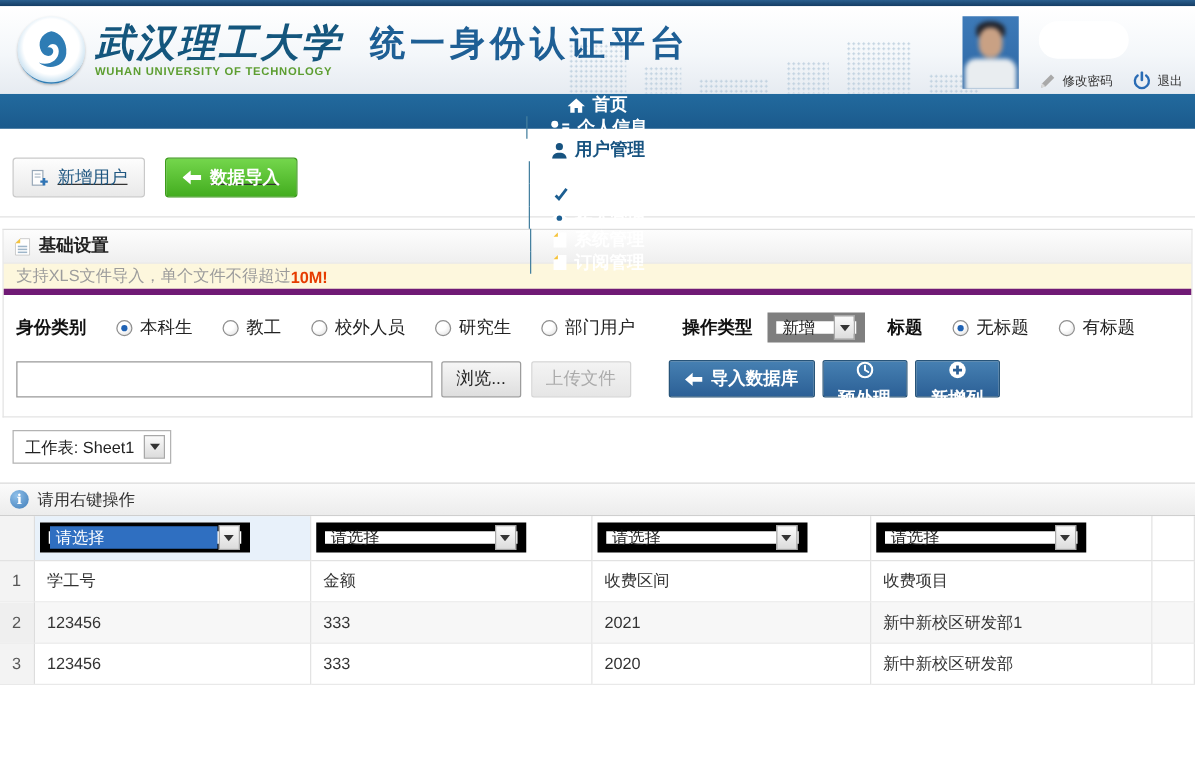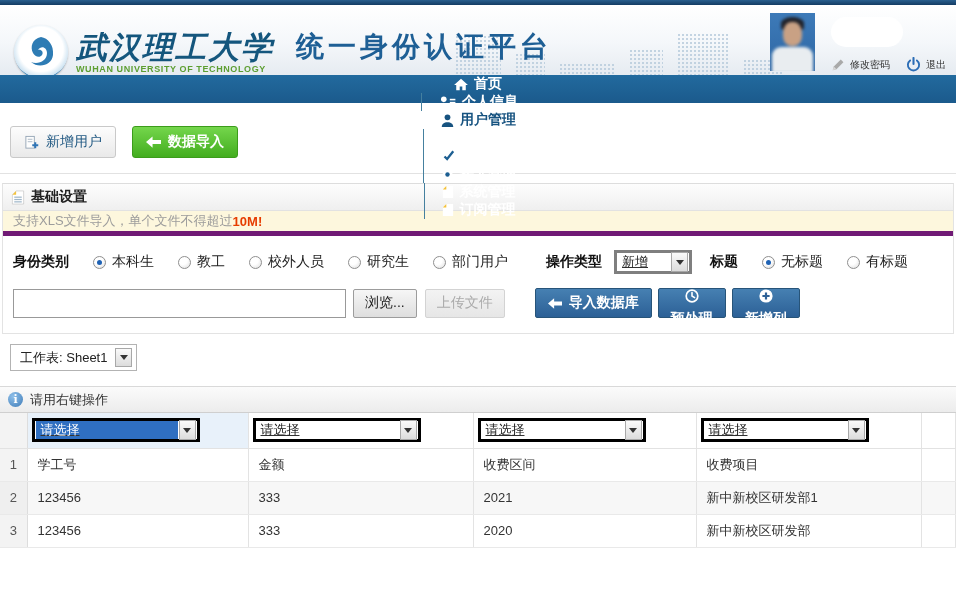--- a/index.html
+++ b/index.html
@@ -4,21 +4,21 @@
 <style>
   * { box-sizing: border-box; margin: 0; padding: 0; }
   html,body { width: 956px; height: 609px; background: #fff; overflow: hidden; }
   body { font-family: "Liberation Sans", "DejaVu Sans", sans-serif; font-size: 13px; color: #333; }
 
   
   .topbar { height: 5px; background: linear-gradient(#2a5f8e, #143c63); }
 
   
   .header { position: relative; height: 70px; background: linear-gradient(#ffffff 0%, #f4f7fa 55%, #e6ebf1 100%); overflow: hidden; }
-  .brand { position: absolute; left: 14px; top: 20px; display: flex; align-items: center; }
+  .brand { position: absolute; left: 14px; top: 8px; display: flex; align-items: center; }
   .logo { width: 54px; height: 54px; border-radius: 50%; background: radial-gradient(circle at 50% 45%, #ffffff 55%, #cfe4f2 70%, #2e7cb4 72%, #2e7cb4 100%); position: relative; flex: 0 0 auto; box-shadow: 0 1px 2px rgba(0,0,0,.25); }
   .logo svg { position: absolute; left: 11px; top: 10px; }
   .uni-text { margin-left: 8px; }
   .uni-cn { font-family: "DejaVu Serif", serif; font-style: italic; font-weight: bold; font-size: 31px; line-height: 32px; color: #14567d; letter-spacing: 2px; white-space: nowrap; }
   .uni-en { font-size: 9px; font-weight: bold; color: #5d9e31; letter-spacing: 0.6px; margin-top: 1px; }
   .platform-title { font-size: 28px; font-weight: bold; color: #1e5f95; letter-spacing: 4px; margin-left: 22px; padding-bottom: 10px; white-space: nowrap; }
 
   
   .skyline { position: absolute; bottom: 0; left: 455px; width: 360px; height: 46px; display: flex; align-items: flex-end; gap: 14px; opacity: .8; }
   .bld { background-image: radial-gradient(circle, #b7cbdc 34%, transparent 36%); background-size: 4px 4px; }
@@ -38,21 +38,21 @@
   .hdr-link { display: inline-flex; align-items: center; gap: 5px; font-size: 10px; color: #333; cursor: pointer; }
 
   
   .nav { height: 28px; background: linear-gradient(#226a9e, #1b5a8c); display: flex; align-items: center; flex-direction: column; }
   .nav-item { display: inline-flex; align-items: center; gap: 6px; padding: 0 17px; color: #fff; font-size: 14px; font-weight: bold; border-left: 1px solid #45809f; cursor: pointer; white-space: nowrap; }
   .nav-item:first-child { border-left: none; }
   .nav-item.active { background: #ffffff; color: #175380; border-left-color: transparent; }
   .nav-end { border-left: 1px solid #45809f; }
 
   
-  .toolbar { padding: 23px 10px 15px 10px; display: flex; gap: 16px; align-items: center; }
+  .toolbar { padding: 23px 10px 15px 10px; display: flex; gap: 16px; align-items: center; text-decoration: underline; }
   .btn { display: inline-flex; align-items: center; gap: 7px; height: 32px; padding: 0 13px; border-radius: 3px; font-size: 14px; cursor: pointer; white-space: nowrap; }
   .btn-light { background: linear-gradient(#fdfdfd, #e9e9e9); border: 1px solid #c9c9c9; color: #1f5781; }
   .btn-green { background: linear-gradient(#74d64c, #43ad1f); border: 1px solid #3c9c1b; color: #fff; font-weight: bold; }
   .hr-divider { border-top: 1px solid #e2e2e2; }
 
   
   .panel { margin: 9px 2px 0 2px; border: 1px solid #e3e3e3; border-top-color: #ddd; }
   .panel-header { height: 27px; background: linear-gradient(#fdfdfd, #efefef); border-bottom: 1px solid #e2e2e2; display: flex; align-items: center; gap: 6px; padding: 0 8px; font-size: 14px; font-weight: bold; color: #222; }
   .notice { height: 25px; background: #fdf7dd; border-bottom: 5px solid #701a75; display: flex; align-items: center; padding: 0 10px; font-size: 13px; color: #9c9c9c; }
   .notice .hl { color: #e63c00; font-weight: bold; }
@@ -60,21 +60,21 @@
 
   .form-row { display: flex; align-items: center; padding: 14px 10px 12px 10px; }
   .fld-label { font-size: 14px; font-weight: bold; color: #111; margin-right: 24px; white-space: nowrap; }
   .radio-label { display: inline-flex; align-items: center; gap: 6px; font-size: 14px; color: #222; margin-right: 24px; cursor: pointer; white-space: nowrap; }
   .radio { display: inline-block; width: 13px; height: 13px; border-radius: 50%; border: 1px solid #8f8f8f; background: radial-gradient(circle at 35% 30%, #ffffff 40%, #dcdcdc 100%); position: relative; flex: 0 0 auto; }
   .radio.checked::after { content: ""; position: absolute; inset: 3px; border-radius: 50%; background: #1f62b4; }
   .op-group { margin-left: 14px; display: flex; align-items: center; }
   .ttl-group { margin-left: 18px; display: flex; align-items: center; }
 
   
-  .fselect { display: inline-flex; align-items: center; background: #fff; border: 3px solid #000000; height: 24px; cursor: pointer; text-decoration: underline; }
+  .fselect { display: inline-flex; align-items: center; background: #fff; border: 7px solid #000000; height: 24px; cursor: pointer; }
   .fselect .txt { flex: 1; padding: 0 5px; font-size: 13px; color: #222; overflow: hidden; white-space: nowrap; }
   .fselect.focused .txt { background: #2f6fc1; color: #fff; margin: 1px 0 1px 1px; }
   .fselect .arrow { width: 17px; height: 20px; margin: 1px; background: linear-gradient(#fafafa, #dcdcdc); border: 1px solid #a8a8a8; display: flex; align-items: center; justify-content: center; flex: 0 0 auto; }
   .tri { width: 0; height: 0; border-left: 4px solid transparent; border-right: 4px solid transparent; border-top: 5px solid #333; }
   .op-select { width: 78px; margin-left: 12px; border-color: #7f7f7f; box-shadow: 0 0 0 1px #fff inset; }
 
   .upload-row { display: flex; align-items: center; padding: 2px 10px 15px 10px; }
   .file-input { width: 333px; height: 29px; border: 1px solid #999; background: #fff; padding: 0 6px; font-size: 13px; font-family: inherit; }
   .btn-grey { height: 29px; padding: 0 11px; margin-left: 7px; background: linear-gradient(#f6f6f6, #dedede); border: 1px solid #9c9c9c; border-radius: 2px; font-size: 14px; color: #222; display: inline-flex; align-items: center; cursor: pointer; }
   .btn-disabled { height: 29px; padding: 0 11px; margin-left: 8px; background: linear-gradient(#f3f3f3, #e6e6e6); border: 1px solid #d3d3d3; border-radius: 2px; font-size: 14px; color: #aaa; display: inline-flex; align-items: center; justify-content: flex-end; }

